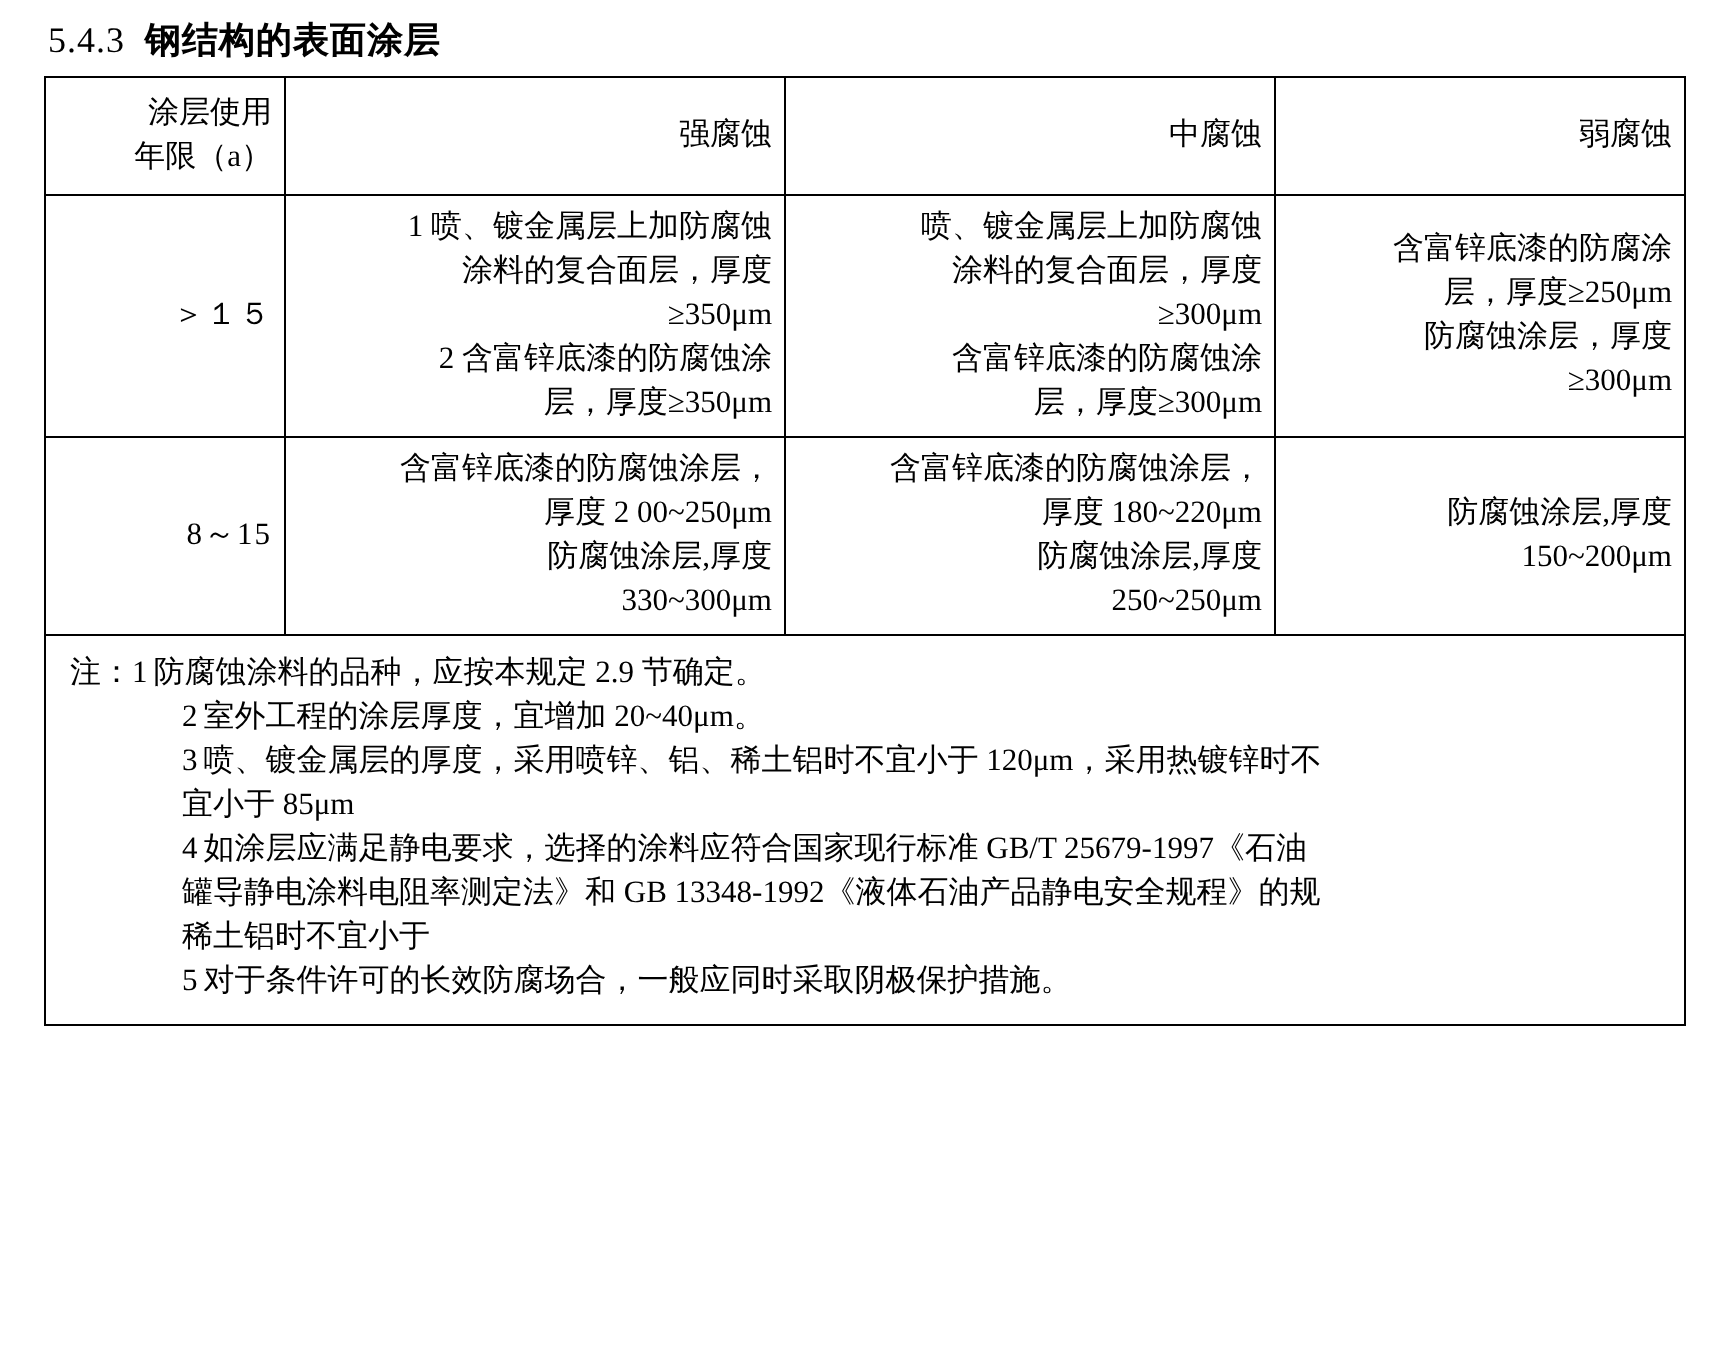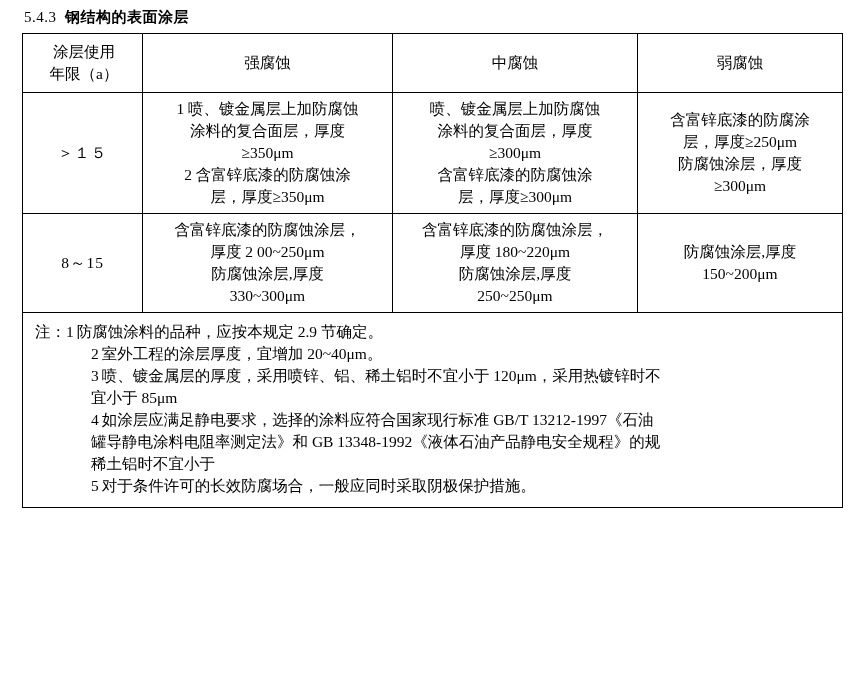--- a/index.html
+++ b/index.html
@@ -16,42 +16,42 @@
     overflow: hidden;
   }
   .page {
     width: 858px;
     height: 676px;
     box-sizing: border-box;
     padding: 4px 10px 0 22px;
     position: relative;
   }
   .section-title {
-    font-size: 15px;
+    font-size: 18px;
     font-family: "Liberation Serif", "DejaVu Serif", serif;
     letter-spacing: 0.5px;
     margin: 4px 0 6px 2px;
     white-space: nowrap;
   }
   .section-title .num {
     font-family: "Liberation Serif", "DejaVu Serif", serif;
   }
   .section-title .zh {
     font-weight: bold;
   }
   table.main {
     border-collapse: collapse;
     width: 820px;
     table-layout: fixed;
     margin-left: 0px;
   }
   table.main td {
     border: 1px solid #000000;
     vertical-align: middle;
-    text-align: center;
+    text-align: right;
     font-size: 15.5px;
     line-height: 1.42;
     padding: 5px 6px;
   }
   .col-0 { width: 120px; }
   .col-1 { width: 250px; }
   .col-2 { width: 245px; }
   .col-3 { width: 205px; }
 
   .head-cell {
@@ -187,21 +187,21 @@
           <div class="note-row note-indent">
             <span class="note-num">3</span>
             <span class="note-body">喷、镀金属层的厚度，采用喷锌、铝、稀土铝时不宜小于 120μm，采用热镀锌时不</span>
           </div>
           <div class="note-row note-indent2">
             <span class="note-body">宜小于 85μm</span>
           </div>
 
           <div class="note-row note-indent">
             <span class="note-num">4</span>
-            <span class="note-body">如涂层应满足静电要求，选择的涂料应符合国家现行标准 GB/T 13212-1997《石油</span>
+            <span class="note-body">如涂层应满足静电要求，选择的涂料应符合国家现行标准 GB/T 25679-1997《石油</span>
           </div>
           <div class="note-row note-indent2">
             <span class="note-body">罐导静电涂料电阻率测定法》和 GB 13348-1992《液体石油产品静电安全规程》的规</span>
           </div>
           <div class="note-row note-indent2">
             <span class="note-body">稀土铝时不宜小于</span>
           </div>
 
           <div class="note-row note-indent">
             <span class="note-num">5</span>

